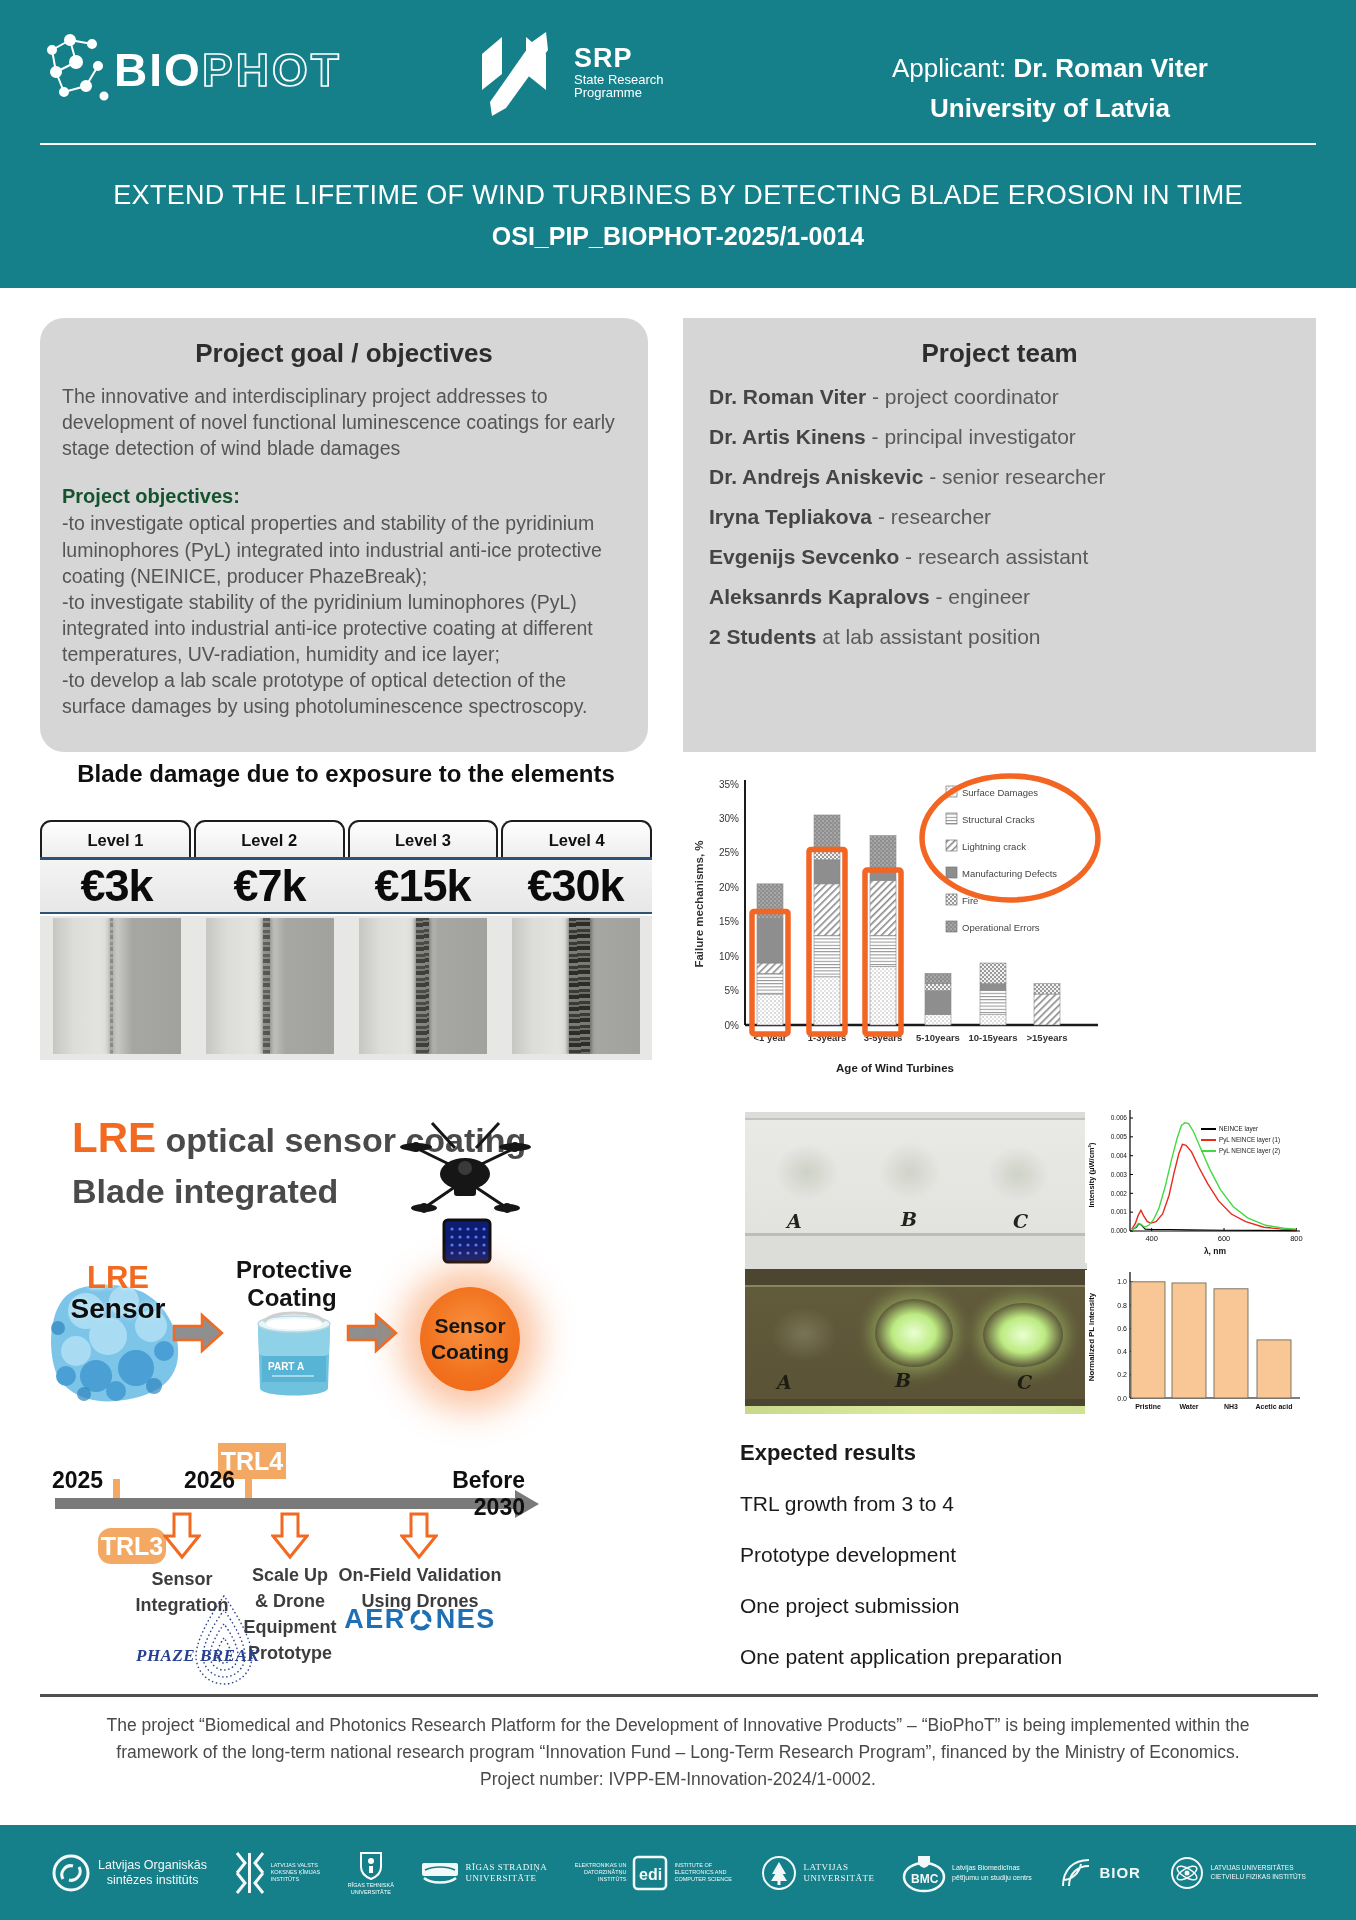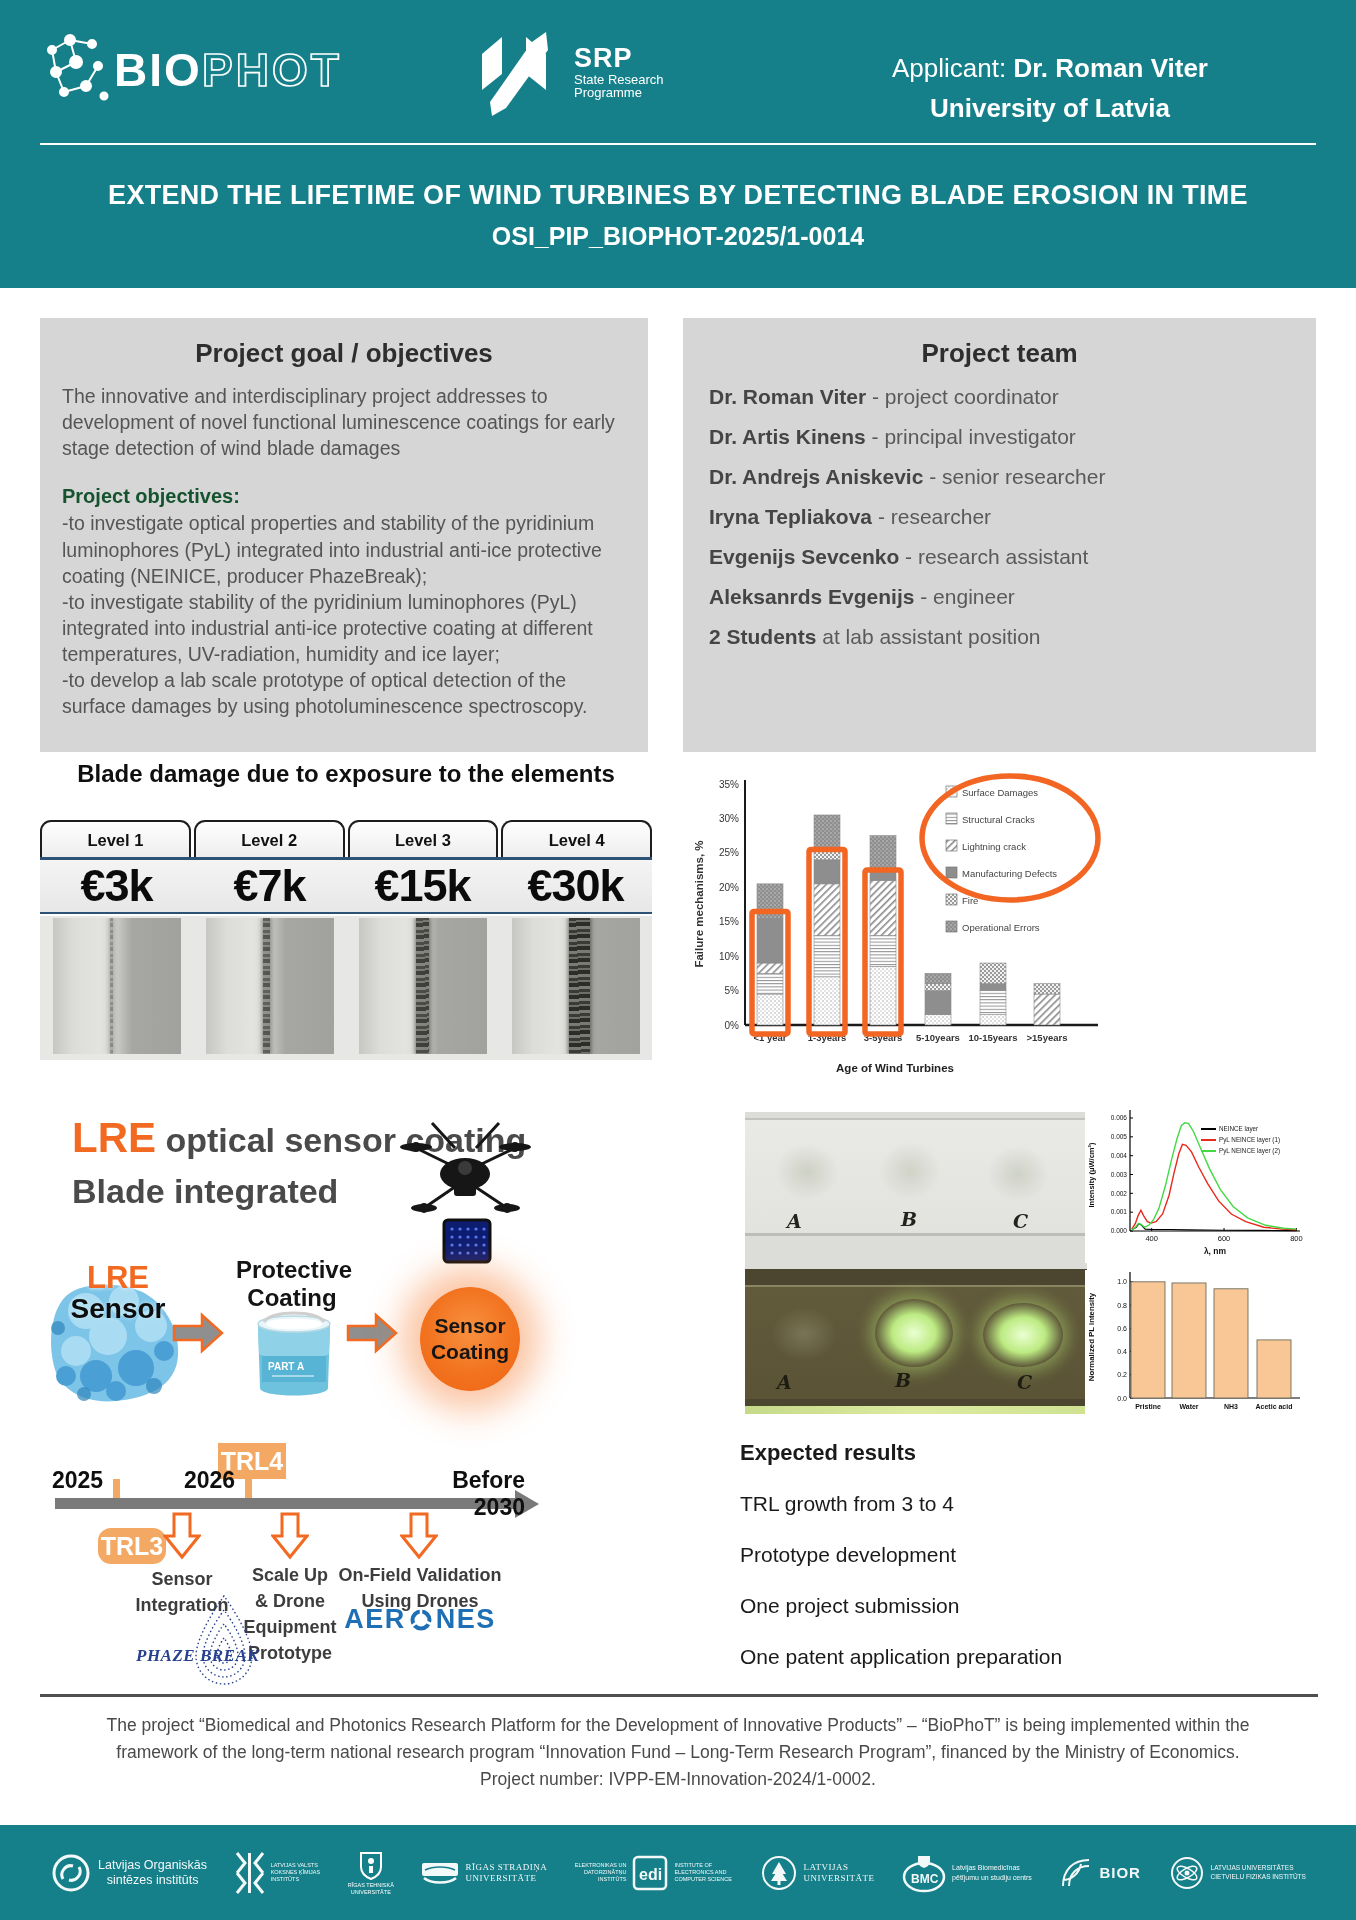--- a/index.html
+++ b/index.html
@@ -9,25 +9,25 @@
   
   #header{position:absolute;left:0;top:0;width:1356px;height:288px;background:#16808a;color:#fff;}
   #biophot-logo{position:absolute;left:40px;top:30px;}
   #srp-logo{position:absolute;left:468px;top:24px;display:flex;align-items:center;gap:14px;}
   .srp-text{line-height:1.05;}
   .srp-abbr{font-size:27px;font-weight:bold;letter-spacing:1px;}
   .srp-sub{font-size:13px;}
   #applicant{position:absolute;left:790px;top:48px;width:520px;text-align:center;font-size:26px;line-height:1.55;}
   #applicant b{font-weight:bold;}
   #header-rule{position:absolute;left:40px;top:143px;width:1276px;height:2px;background:#fff;}
-  #title1{position:absolute;left:0;top:180px;width:1356px;text-align:center;font-size:27px;font-weight:bold;letter-spacing:.3px;}
+  #title1{position:absolute;left:0;top:180px;width:1356px;text-align:center;font-size:27px;font-weight:normal;letter-spacing:.3px;}
   #title2{position:absolute;left:0;top:222px;width:1356px;text-align:center;font-size:25px;font-weight:bold;}
   
   .graybox{position:absolute;background:#d6d6d6;color:#555;}
-  #goal-box{left:40px;top:318px;width:608px;height:434px;padding:16px 22px;}
+  #goal-box{left:40px;top:318px;width:608px;height:434px;padding:16px 22px;border-radius:24px;}
   #team-box{left:683px;top:318px;width:633px;height:434px;padding:16px 26px;}
   .box-title{text-align:center;font-size:26px;font-weight:bold;color:#2e2e2e;margin:4px 0 14px 0;}
   .gb-p{font-size:19.5px;line-height:1.34;margin:0;}
   .gb-intro{margin-bottom:24px;}
   .gb-label{font-weight:bold;font-size:20px;color:#14532d;margin:0 0 2px 0;}
   .member{font-size:21px;margin:16px 0;color:#5a5a5a;}
   .mname{font-weight:bold;color:#454545;}
   
   #blade-title{position:absolute;left:40px;top:760px;width:612px;text-align:center;
                font-size:24px;font-weight:800;color:#0f0f0f;}
@@ -188,21 +188,21 @@
     <p class="gb-p">-to develop a lab scale prototype of optical detection of the surface damages by using photoluminescence spectroscopy.</p>
   </div>
 
   <div id="team-box" class="graybox">
     <div class="box-title">Project team</div>
     <div class="member"><span class="mname">Dr. Roman Viter</span> <span>- project coordinator</span></div>
     <div class="member"><span class="mname">Dr. Artis Kinens</span> <span>- principal investigator</span></div>
     <div class="member"><span class="mname">Dr. Andrejs Aniskevic</span> <span>- senior researcher</span></div>
     <div class="member"><span class="mname">Iryna Tepliakova</span> <span>- researcher</span></div>
     <div class="member"><span class="mname">Evgenijs Sevcenko</span> <span>- research assistant</span></div>
-    <div class="member"><span class="mname">Aleksanrds Evgenijs</span> <span>- engineer</span></div>
+    <div class="member"><span class="mname">Aleksanrds Kapralovs</span> <span>- engineer</span></div>
     <div class="member"><span class="mname">2 Students</span> <span>at lab assistant position</span></div>
   </div>
 
   <div id="blade-title">Blade damage due to exposure to the elements</div>
   <div id="blade-fig">
     <div id="tabs-row">
       <div class="lvl-tab">Level 1</div>
       <div class="lvl-tab">Level 2</div>
       <div class="lvl-tab">Level 3</div>
       <div class="lvl-tab">Level 4</div>

